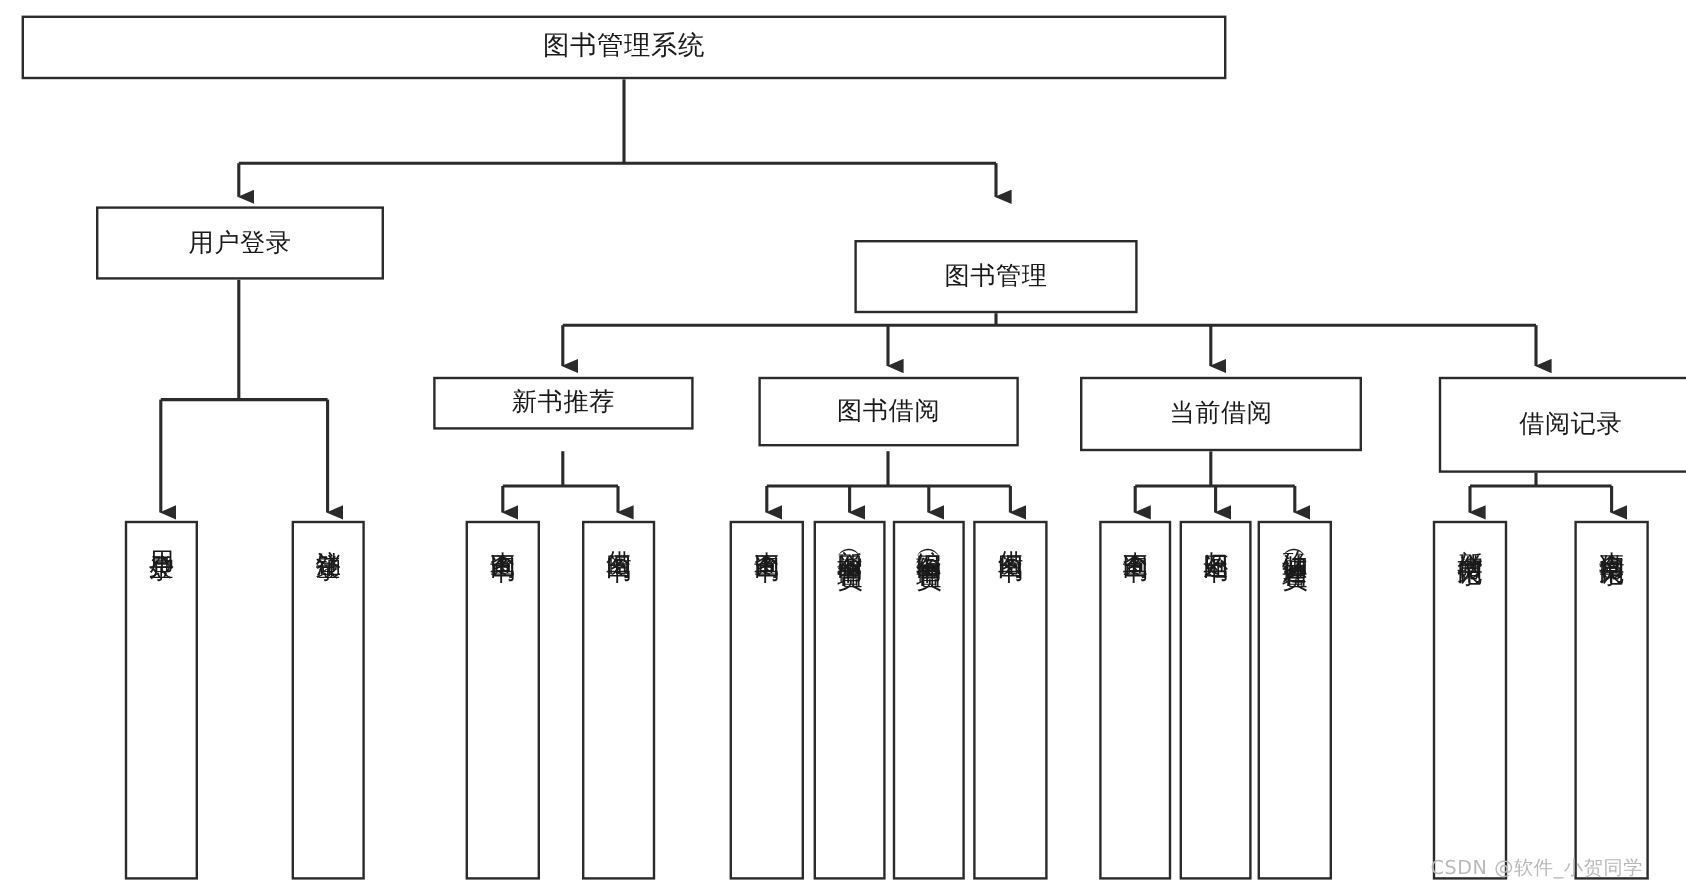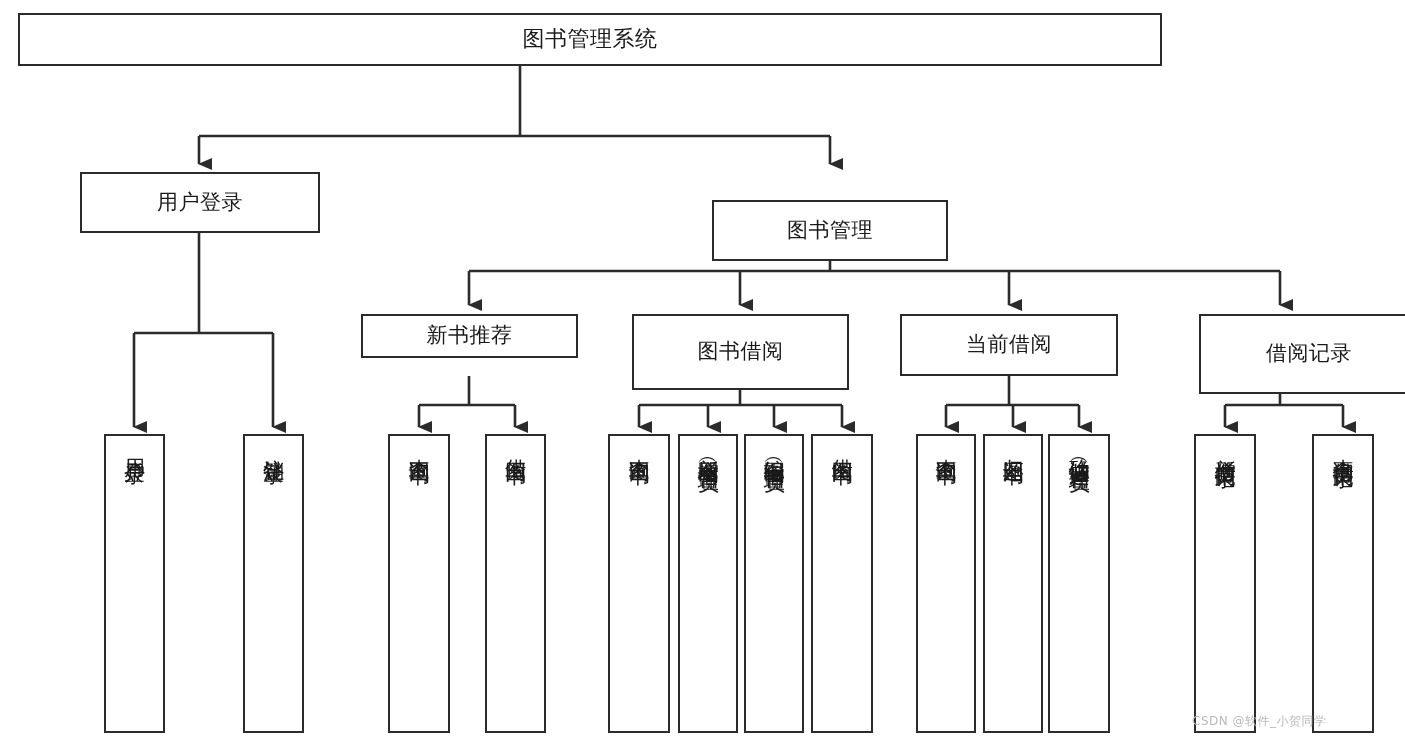--- a/index.html
+++ b/index.html
@@ -53,21 +53,21 @@
     letter-spacing: 2px;
     padding: 6px 0;
     align-items: center;
     justify-content: flex-start;
   }
   .node.vert > span {
     display: block;
   }
   .watermark {
     position: absolute;
-    font-size: 12px;
+    font-size: 16px;
     color: #b9b9b9;
     white-space: nowrap;
     letter-spacing: 0.5px;
   }
 </style>
 </head>
 <body>
 
 <div id="canvas">
 
@@ -114,38 +114,38 @@
       <path d="M 1013 405 L 1013 427" marker-end="url(#arrow)"></path>
       <path d="M 1079 405 L 1079 427" marker-end="url(#arrow)"></path>
 
       <path d="M 1280 376 L 1280 405"></path>
       <path d="M 1225 405 L 1343 405"></path>
       <path d="M 1225 405 L 1225 427" marker-end="url(#arrow)"></path>
       <path d="M 1343 405 L 1343 427" marker-end="url(#arrow)"></path>
     </g>
   </svg>
 
-  <div class="node horiz root" style="left:18px; top:13px; width:1144px; height:53px;">
+  <div class="node horiz root" style="left:18px; top:13px; width:1004px; height:53px;">
     <span>图书管理系统</span>
   </div>
 
   <div class="node horiz" style="left:80px; top:172px; width:240px; height:61px;">
     <span>用户登录</span>
   </div>
   <div class="node horiz" style="left:712px; top:172px; width:236px; height:61px;margin-top:28px;">
     <span>图书管理</span>
   </div>
 
   <div class="node horiz" style="left:361px; top:314px; width:217px; height:44px;">
     <span>新书推荐</span>
   </div>
-  <div class="node horiz" style="left:632px; top:314px; width:217px; height:76px;">
+  <div class="node horiz" style="left:632px; top:314px; width:217px; height:58px;">
     <span>图书借阅</span>
   </div>
-  <div class="node horiz" style="left:900px; top:314px; width:218px; height:62px;">
+  <div class="node horiz" style="left:900px; top:314px; width:235px; height:62px;">
     <span>当前借阅</span>
   </div>
   <div class="node horiz" style="left:1170px; top:314px; width:220px; height:80px;margin-left:29px;">
     <span>借阅记录</span>
   </div>
 
   <div class="node vert" style="left:104px; top:434px; width:61px; height:299px;">
     <span>用户登录</span>
   </div>
   <div class="node vert" style="left:243px; top:434px; width:61px; height:299px;">

